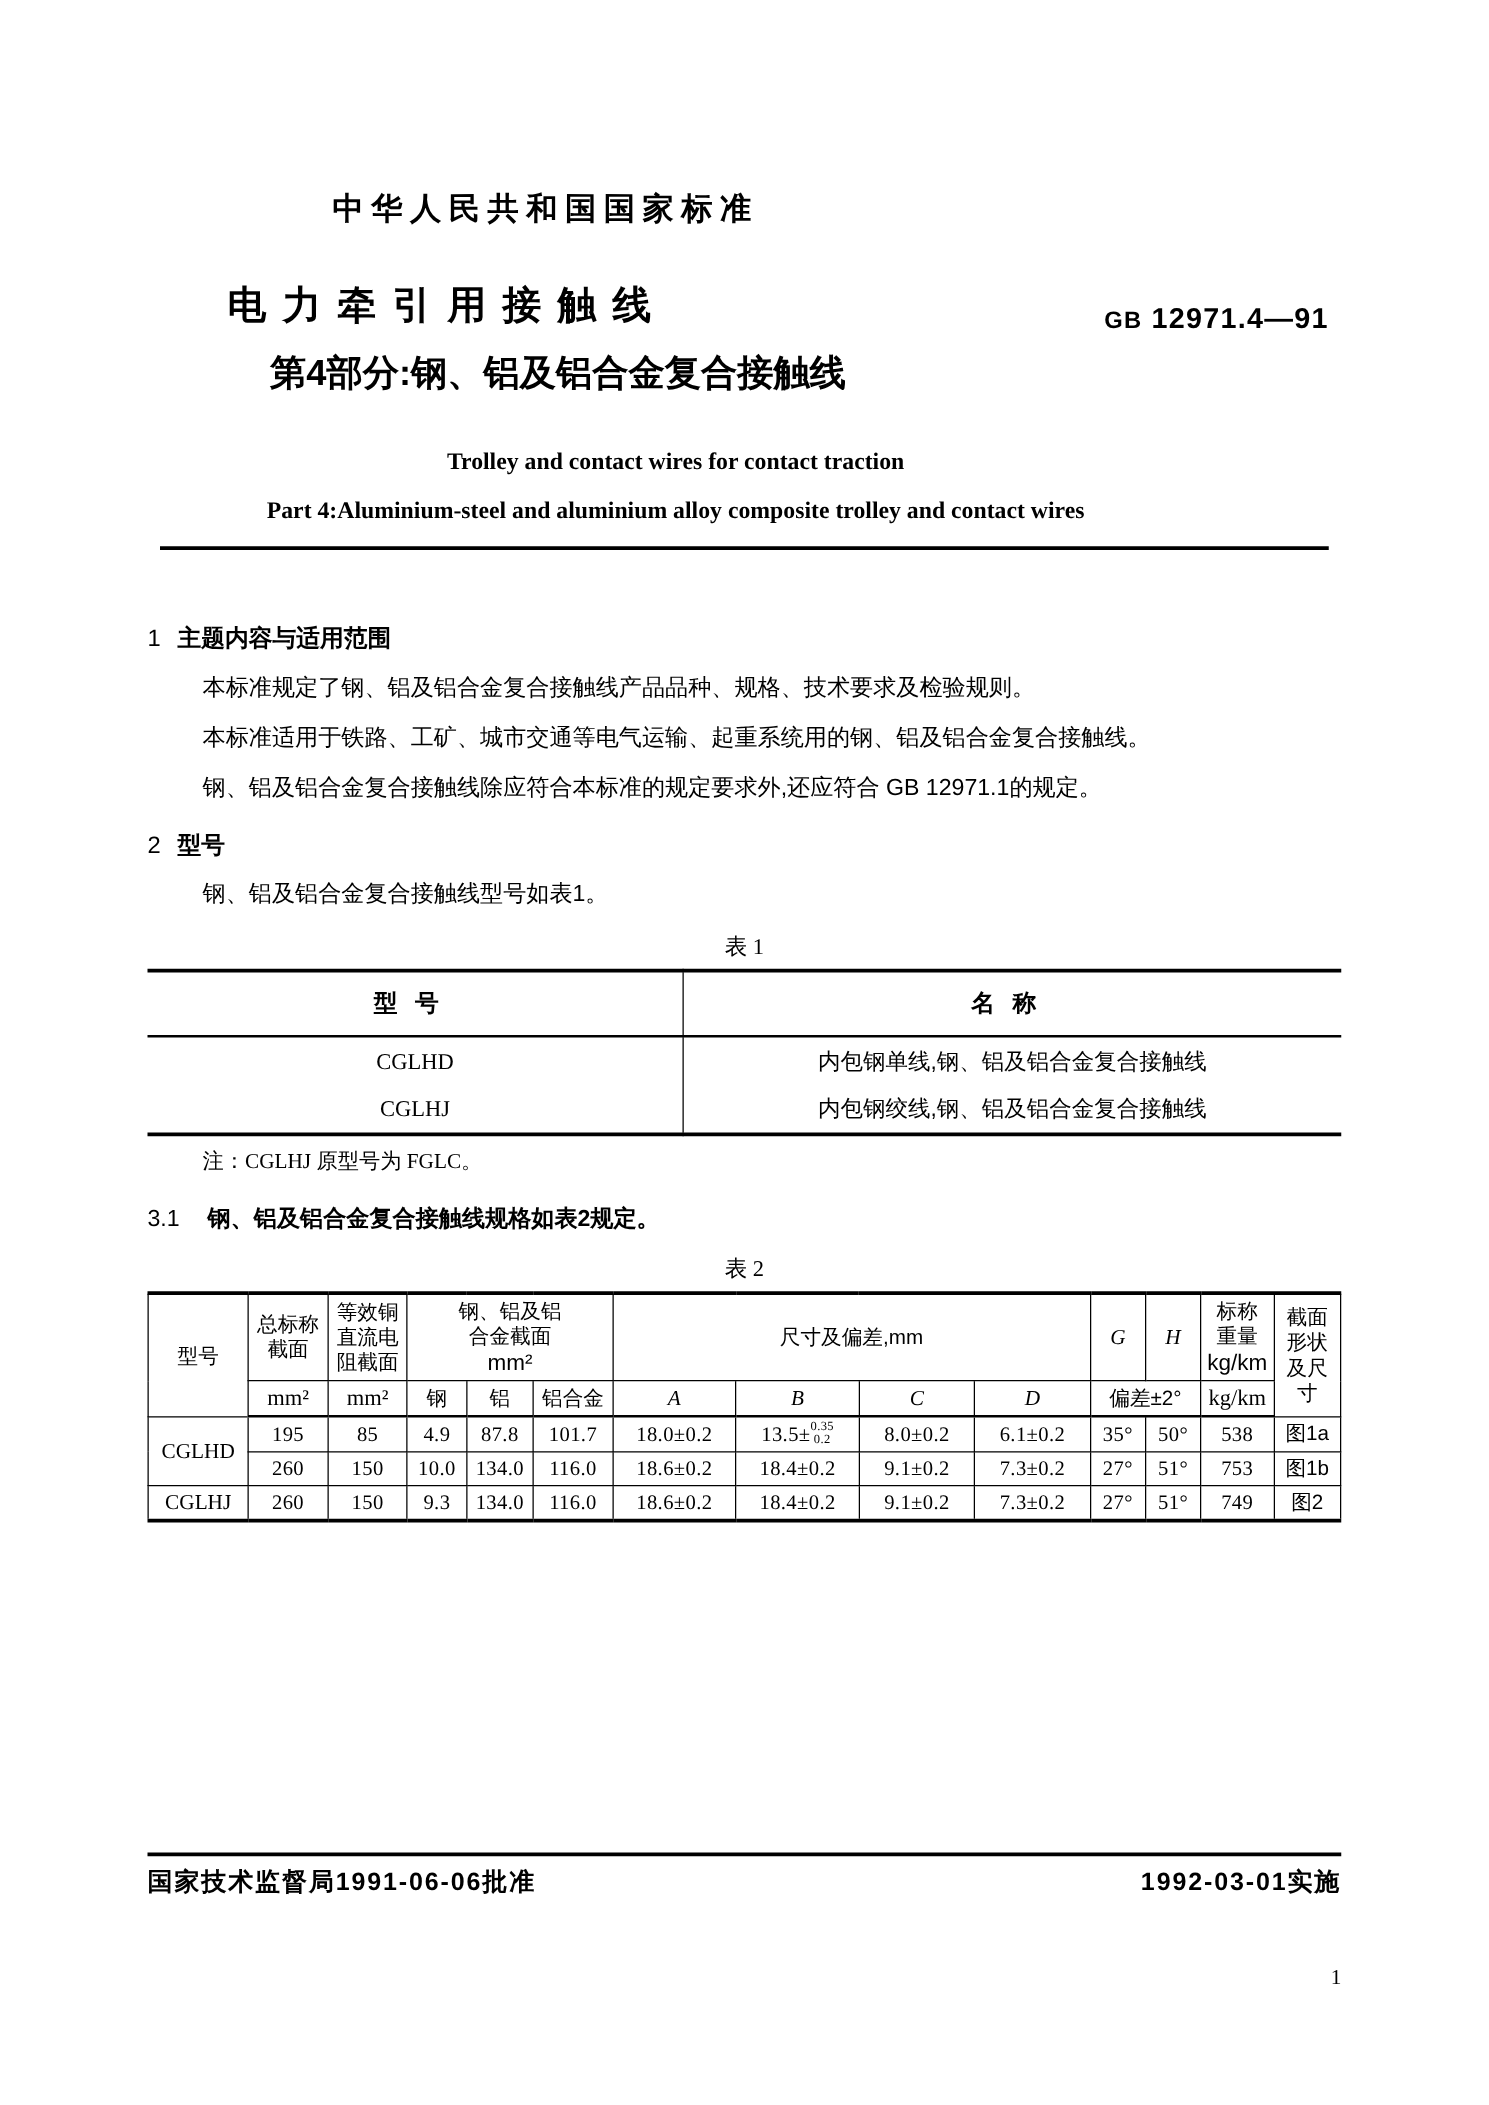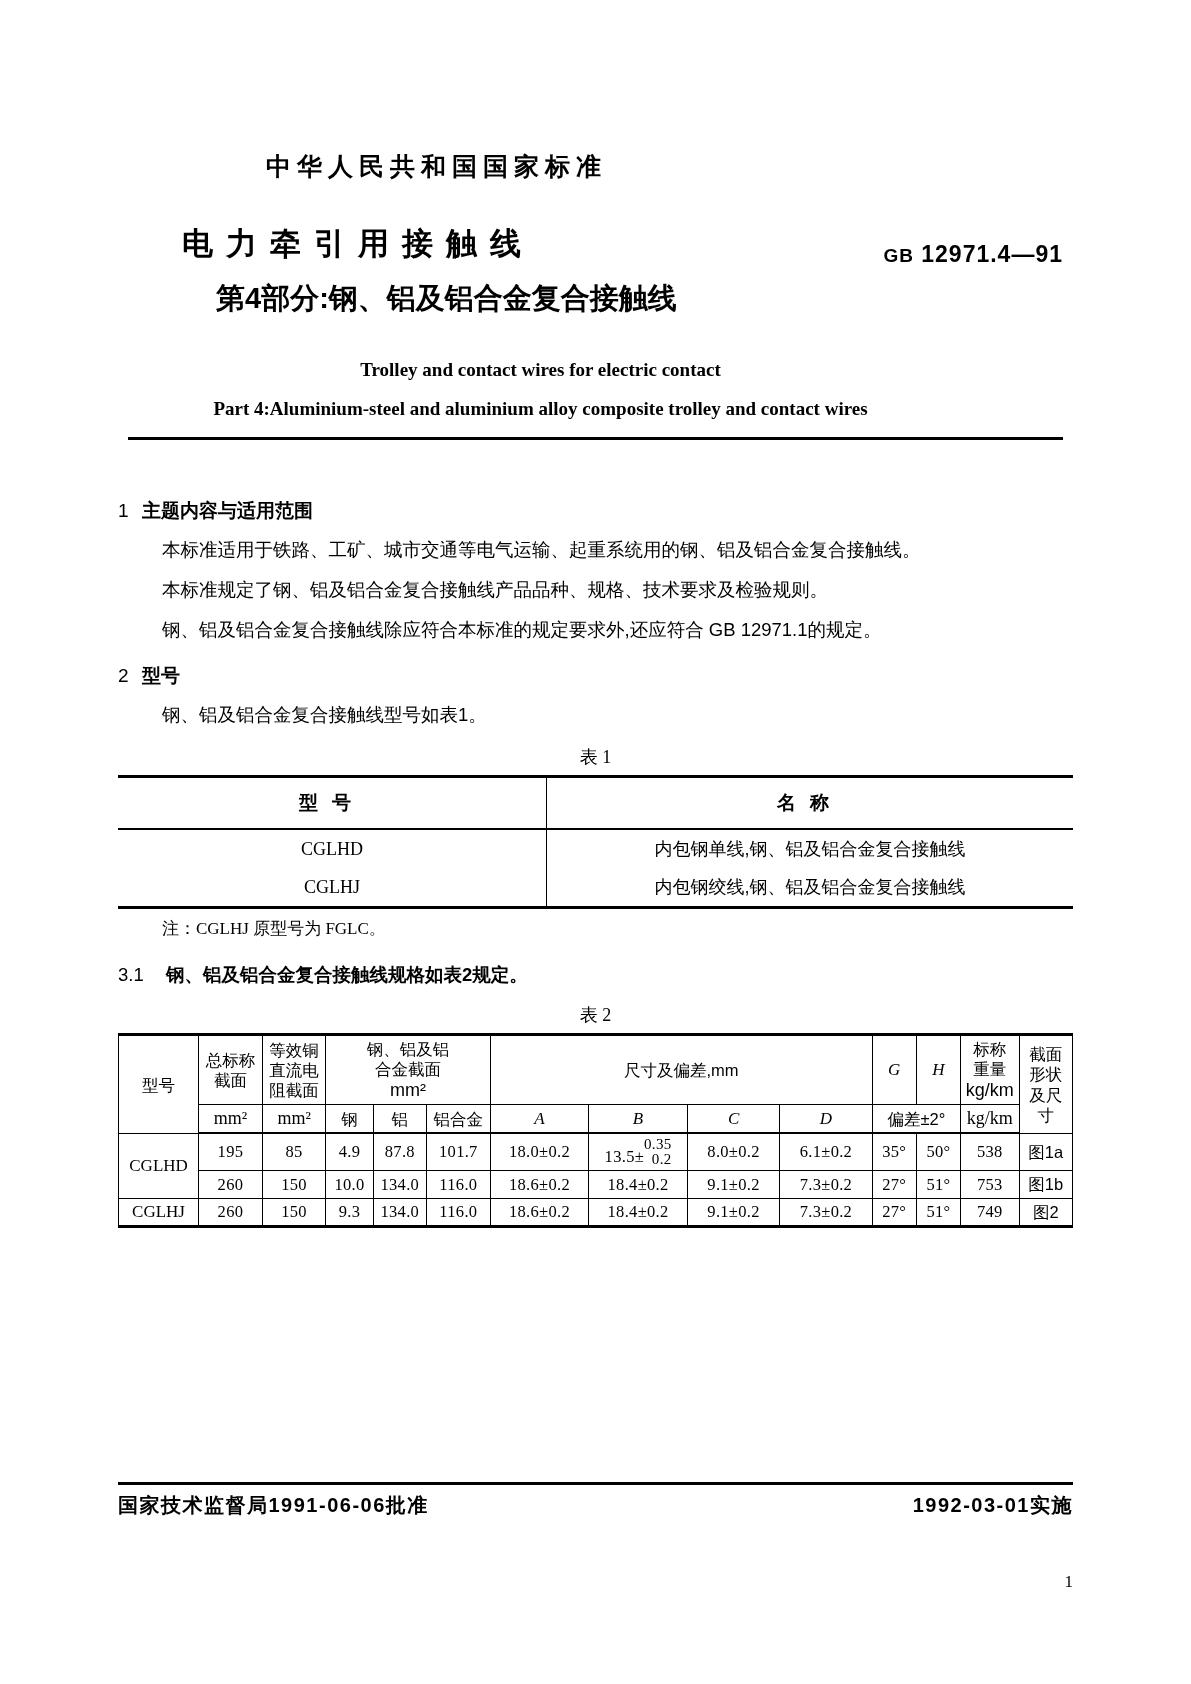--- a/index.html
+++ b/index.html
@@ -193,23 +193,23 @@
   table.t2 .italic { font-style: italic; font-size: 17px; }
   table.t2 .unit { font-size: 18px; }
   table.t2 td.num { font-size: 16.5px; letter-spacing: 0.3px; }
   table.t2 tr.top-edge th { border-top: 3px solid #000; }
   table.t2 tr.hdr-bot th { border-bottom: 2px solid #000; }
   table.t2 tr.bot-edge td { border-bottom: 3px solid #000; }
   table.t2 td.model { font-size: 17px; }
   .frac {
     display: inline-block;
     vertical-align: -0.15em;
-    font-size: 15px;
+    font-size: 10px;
     line-height: 1.0;
-    text-align: right;
+    text-align: center;
     margin-left: 0px;
   }
   .frac span { display: block; }
 
   
   .footer {
     position: absolute;
     left: 118px;
     top: 1492px;
     width: 955px;
@@ -235,31 +235,31 @@
 
   <div class="masthead">
     <div class="nat-standard">中华人民共和国国家标准</div>
 
     <div class="title-block">
       <div class="main-title">电力牵引用接触线</div>
       <div class="sub-title">第4部分:钢、铝及铝合金复合接触线</div>
       <div class="gb-code"><span class="gb-prefix">GB</span> <span>12971.4—91</span></div>
     </div>
 
-    <div class="en-title-1">Trolley and contact wires for electric contact</div>
+    <div class="en-title-1">Trolley and contact wires for contact traction</div>
     <div class="en-title-2">Part 4:Aluminium-steel and aluminium alloy composite trolley and contact  wires</div>
   </div>
 
   <div class="rule-top"></div>
 
   <div class="body-area">
 
     <div class="sec-head"><span class="num">1</span><span>主题内容与适用范围</span></div>
+    <div class="para">本标准规定了钢、铝及铝合金复合接触线产品品种、规格、技术要求及检验规则。</div>
     <div class="para">本标准适用于铁路、工矿、城市交通等电气运输、起重系统用的钢、铝及铝合金复合接触线。</div>
-    <div class="para">本标准规定了钢、铝及铝合金复合接触线产品品种、规格、技术要求及检验规则。</div>
     <div class="para">钢、铝及铝合金复合接触线除应符合本标准的规定要求外,还应符合 GB 12971.1的规定。</div>
 
     <div class="sec-head"><span class="num">2</span><span>型号</span></div>
     <div class="para">钢、铝及铝合金复合接触线型号如表1。</div>
 
     <div class="table-caption">表 1</div>
 
     <table class="t1">
       <tbody>
         <tr class="hdr">

